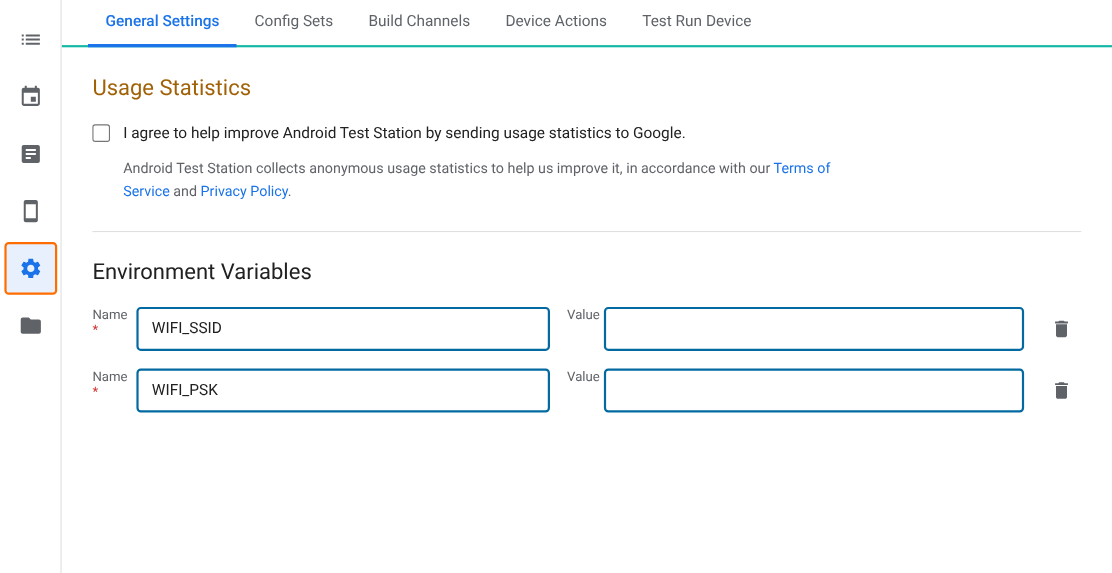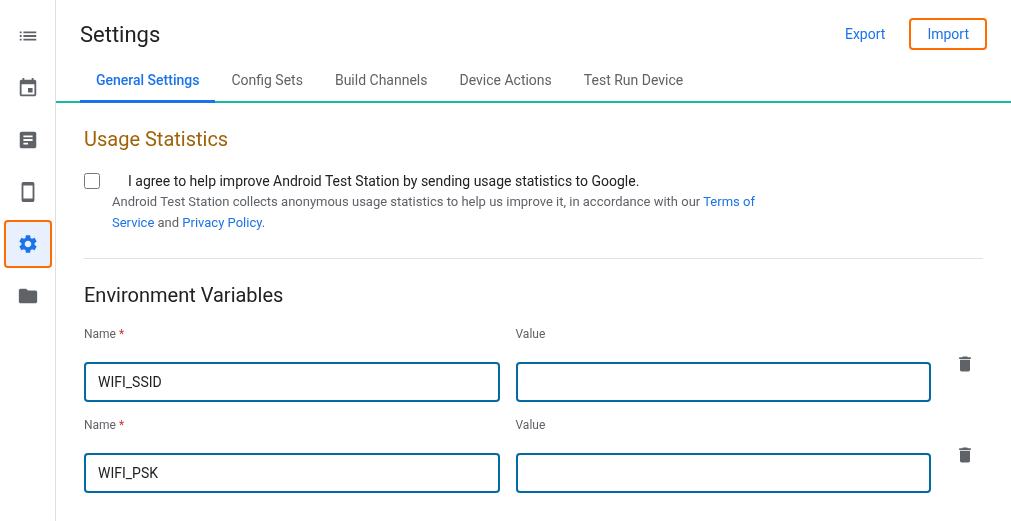--- a/index.html
+++ b/index.html
@@ -113,22 +113,22 @@
     .section-title {
       font-size: 20px;
       font-weight: 400;
       color: #a16207;
       margin-bottom: 20px;
     }
 
     .checkbox-row {
       display: flex;
       align-items: flex-start;
-      gap: 28px;
-      margin-bottom: 0;
+      gap: 12px;
+      margin-bottom: 12px;
     }
     .checkbox-row input[type="checkbox"] {
       width: 16px;
       height: 16px;
       margin-top: 2px;
       cursor: pointer;
       flex-shrink: 0;
       accent-color: #1a73e8;
     }
     .checkbox-label {
@@ -165,22 +165,22 @@
 
     .env-row {
       display: flex;
       align-items: center;
       gap: 16px;
       margin-bottom: 16px;
     }
 
     .field-group {
       display: flex;
-      flex-direction: column;
-      gap: 21px;
+      flex-direction: row;
+      gap: 4px;
       flex: 1;
       justify-content: center;
     }
     .field-label {
       font-size: 12px;
       color: #5f6368;
     }
     .field-label .required { color: #d32f2f; }
     .field-input {
       border: 2px solid #0369a1;
@@ -245,27 +245,20 @@
   <div class="sidebar-item">
     <svg viewBox="0 0 24 24">
         <path d="M10 4H4c-1.1 0-1.99.9-1.99 2L2 18c0 1.1.9 2 2 2h16c1.1 0 2-.9 2-2V8c0-1.1-.9-2-2-2h-8l-2-2z"></path>
       </svg>
   </div>
 
 </nav>
 
 <div class="main">
 
-  <div class="header">
-    <h1 class="header-title">Settings</h1>
-    <div class="header-actions">
-      <button class="btn-export">Export</button>
-      <button class="btn-import">Import</button>
-    </div>
-  </div>
 
   <div class="tabs">
     <div class="tab active">General Settings</div>
     <div class="tab">Config Sets</div>
     <div class="tab">Build Channels</div>
     <div class="tab">Device Actions</div>
     <div class="tab">Test Run Device</div>
   </div>
 
   <div class="content">

